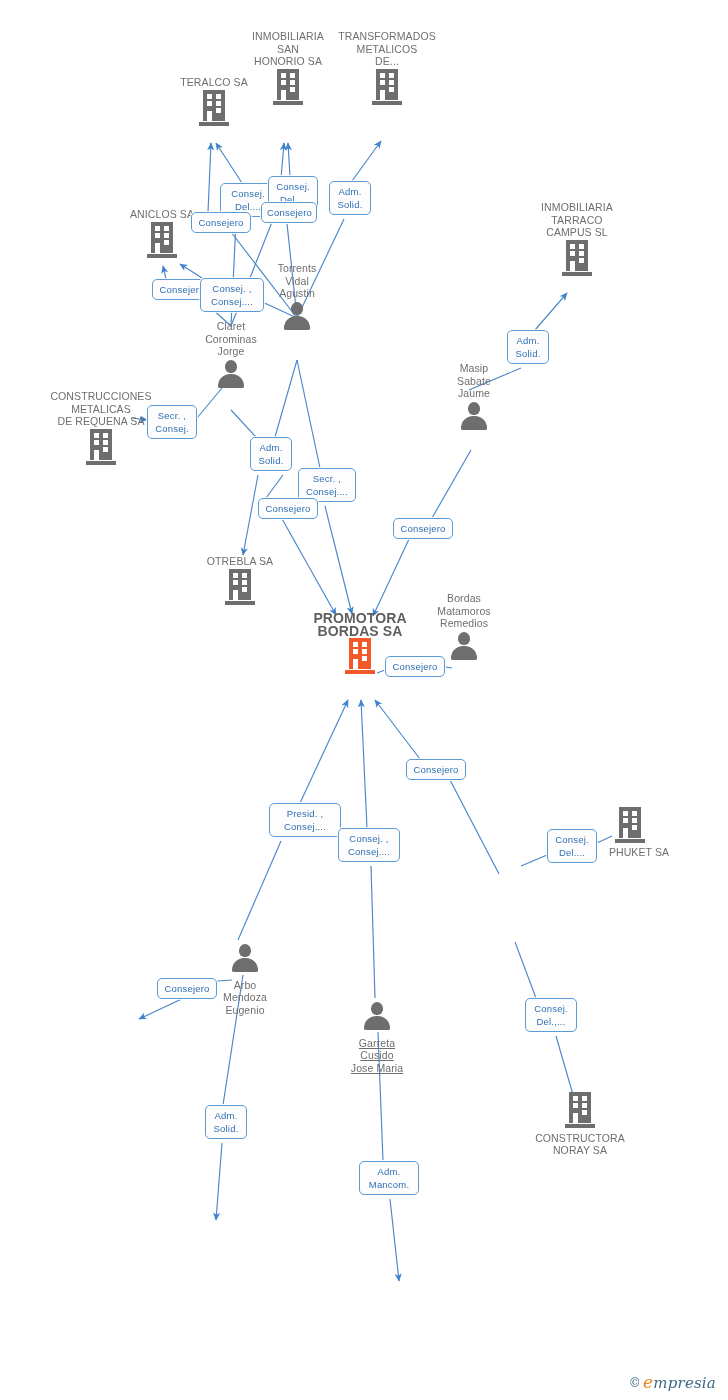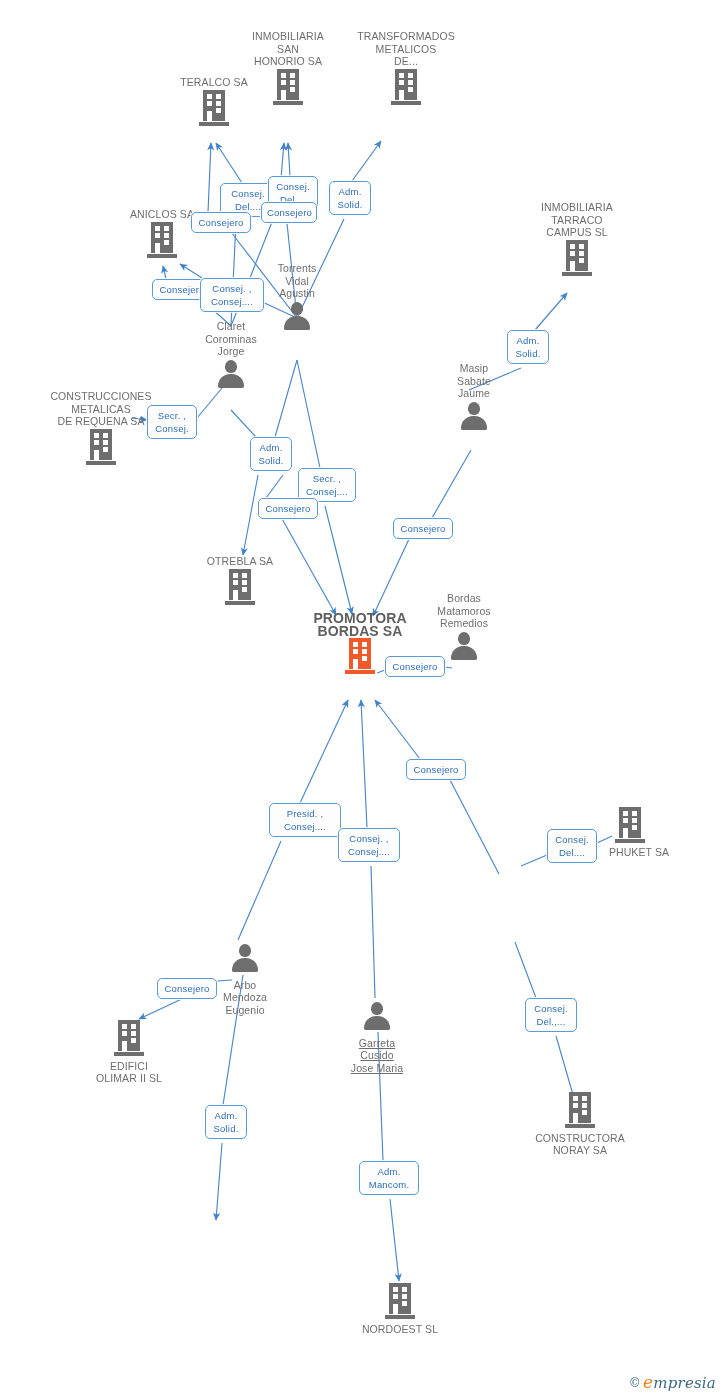--- a/index.html
+++ b/index.html
@@ -243,21 +243,21 @@
       <span class="bld" style="display:inline-block">
         <span class="body"></span><span class="base"></span>
         <span class="win" style="left:8px;top:4px"></span><span class="win" style="left:17px;top:4px"></span>
         <span class="win" style="left:8px;top:11px"></span><span class="win" style="left:17px;top:11px"></span>
         <span class="win" style="left:17px;top:18px"></span>
         <span class="door"></span>
       </span>
     </span>
   </div>
 
-  <div class="entity" style="left:406px; top:30px;text-align:center;">
+  <div class="entity" style="left:387px; top:30px;text-align:center;">
     <span class="lbl">TRANSFORMADOS
 METALICOS
 DE...</span>
     <span class="ic">
       <span class="bld" style="display:inline-block">
         <span class="body"></span><span class="base"></span>
         <span class="win" style="left:8px;top:4px"></span><span class="win" style="left:17px;top:4px"></span>
         <span class="win" style="left:8px;top:11px"></span><span class="win" style="left:17px;top:11px"></span>
         <span class="win" style="left:17px;top:18px"></span>
         <span class="door"></span>
@@ -341,47 +341,22 @@
         <span class="body"></span><span class="base"></span>
         <span class="win" style="left:8px;top:4px"></span><span class="win" style="left:17px;top:4px"></span>
         <span class="win" style="left:8px;top:11px"></span><span class="win" style="left:17px;top:11px"></span>
         <span class="win" style="left:17px;top:18px"></span>
         <span class="door"></span>
       </span>
     </span>
     <span class="lbl" style="display:block;margin-left:18px">PHUKET SA</span>
   </div>
 
-  <div class="entity lbl-below" style="left:129px; top:1019px;">
-    <span class="ic">
-      <span class="bld" style="display:inline-block">
-        <span class="body"></span><span class="base"></span>
-        <span class="win" style="left:8px;top:4px"></span><span class="win" style="left:17px;top:4px"></span>
-        <span class="win" style="left:8px;top:11px"></span><span class="win" style="left:17px;top:11px"></span>
-        <span class="win" style="left:17px;top:18px"></span>
-        <span class="door"></span>
-      </span>
-    </span>
-    <span class="lbl">EDIFICI
-OLIMAR II SL</span>
-  </div>
-
-
-  <div class="entity lbl-below" style="left:400px; top:1282px;">
-    <span class="ic">
-      <span class="bld" style="display:inline-block">
-        <span class="body"></span><span class="base"></span>
-        <span class="win" style="left:8px;top:4px"></span><span class="win" style="left:17px;top:4px"></span>
-        <span class="win" style="left:8px;top:11px"></span><span class="win" style="left:17px;top:11px"></span>
-        <span class="win" style="left:17px;top:18px"></span>
-        <span class="door"></span>
-      </span>
-    </span>
-    <span class="lbl">NORDOEST SL</span>
-  </div>
+
+
 
   <div class="entity lbl-below" style="left:580px; top:1091px;">
     <span class="ic">
       <span class="bld" style="display:inline-block">
         <span class="body"></span><span class="base"></span>
         <span class="win" style="left:8px;top:4px"></span><span class="win" style="left:17px;top:4px"></span>
         <span class="win" style="left:8px;top:11px"></span><span class="win" style="left:17px;top:11px"></span>
         <span class="win" style="left:17px;top:18px"></span>
         <span class="door"></span>
       </span>

